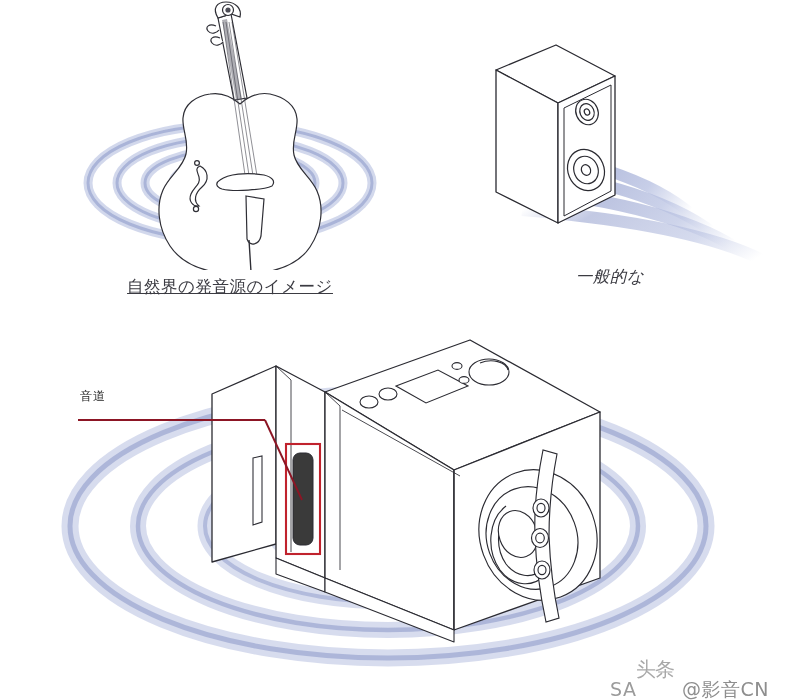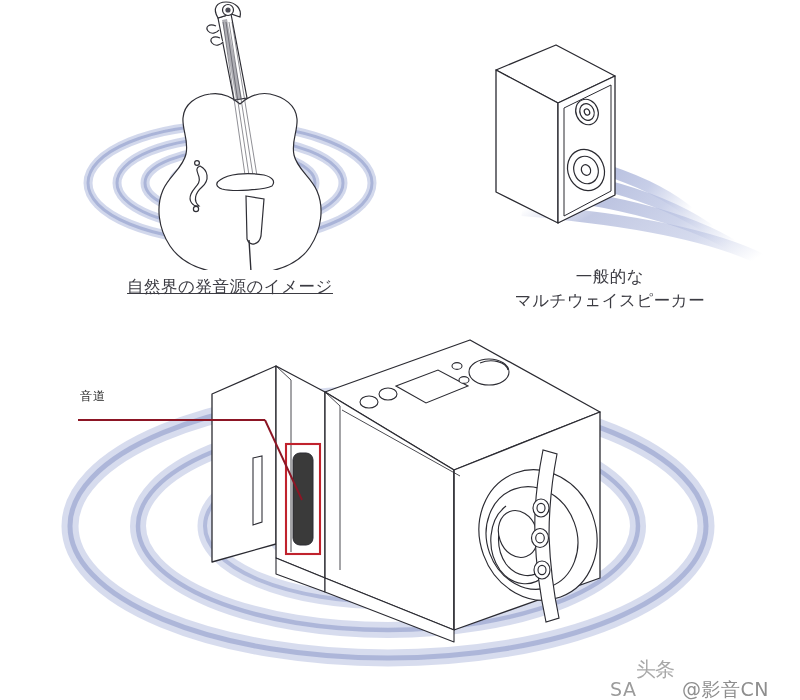--- a/index.html
+++ b/index.html
@@ -220,21 +220,21 @@
         <ellipse cx="126" cy="130" rx="12" ry="14" transform="rotate(-23 126 130)"></ellipse>
         <ellipse cx="126" cy="130" rx="4.5" ry="5.5" transform="rotate(-23 126 130)"></ellipse>
       </g>
 
       <g fill="#ffffff" stroke="#2a2a31" stroke-width="1.2">
         <ellipse cx="127" cy="72" rx="11" ry="13" transform="rotate(-23 127 72)"></ellipse>
         <ellipse cx="127" cy="72" rx="7" ry="8.5" transform="rotate(-23 127 72)"></ellipse>
         <ellipse cx="127" cy="72" rx="2.6" ry="3.2" transform="rotate(-23 127 72)"></ellipse>
       </g>
     </svg>
-    <div class="caption" id="caption-speaker" style="left:-20px;top:225px;width:340px;"><span>一般的な</span><br><span>マルチウェイスピーカー</span></div>
+    <div class="caption" id="caption-speaker" style="left:-20px;top:225px;width:340px;font-style:italic;"><span>一般的な</span><br></div>
   </div>
 
   <div class="panel" id="panel-device" style="left:40px;top:330px;width:740px;height:340px;">
     <svg width="740" height="340" viewBox="0 0 740 340">
       <defs>
         <radialGradient id="bigRing" cx="50%" cy="50%" r="50%">
           <stop offset="0%" stop-color="#ffffff"></stop>
           <stop offset="70%" stop-color="#ffffff"></stop>
           <stop offset="88%" stop-color="#a5b0d9"></stop>
           <stop offset="100%" stop-color="#ffffff"></stop>

